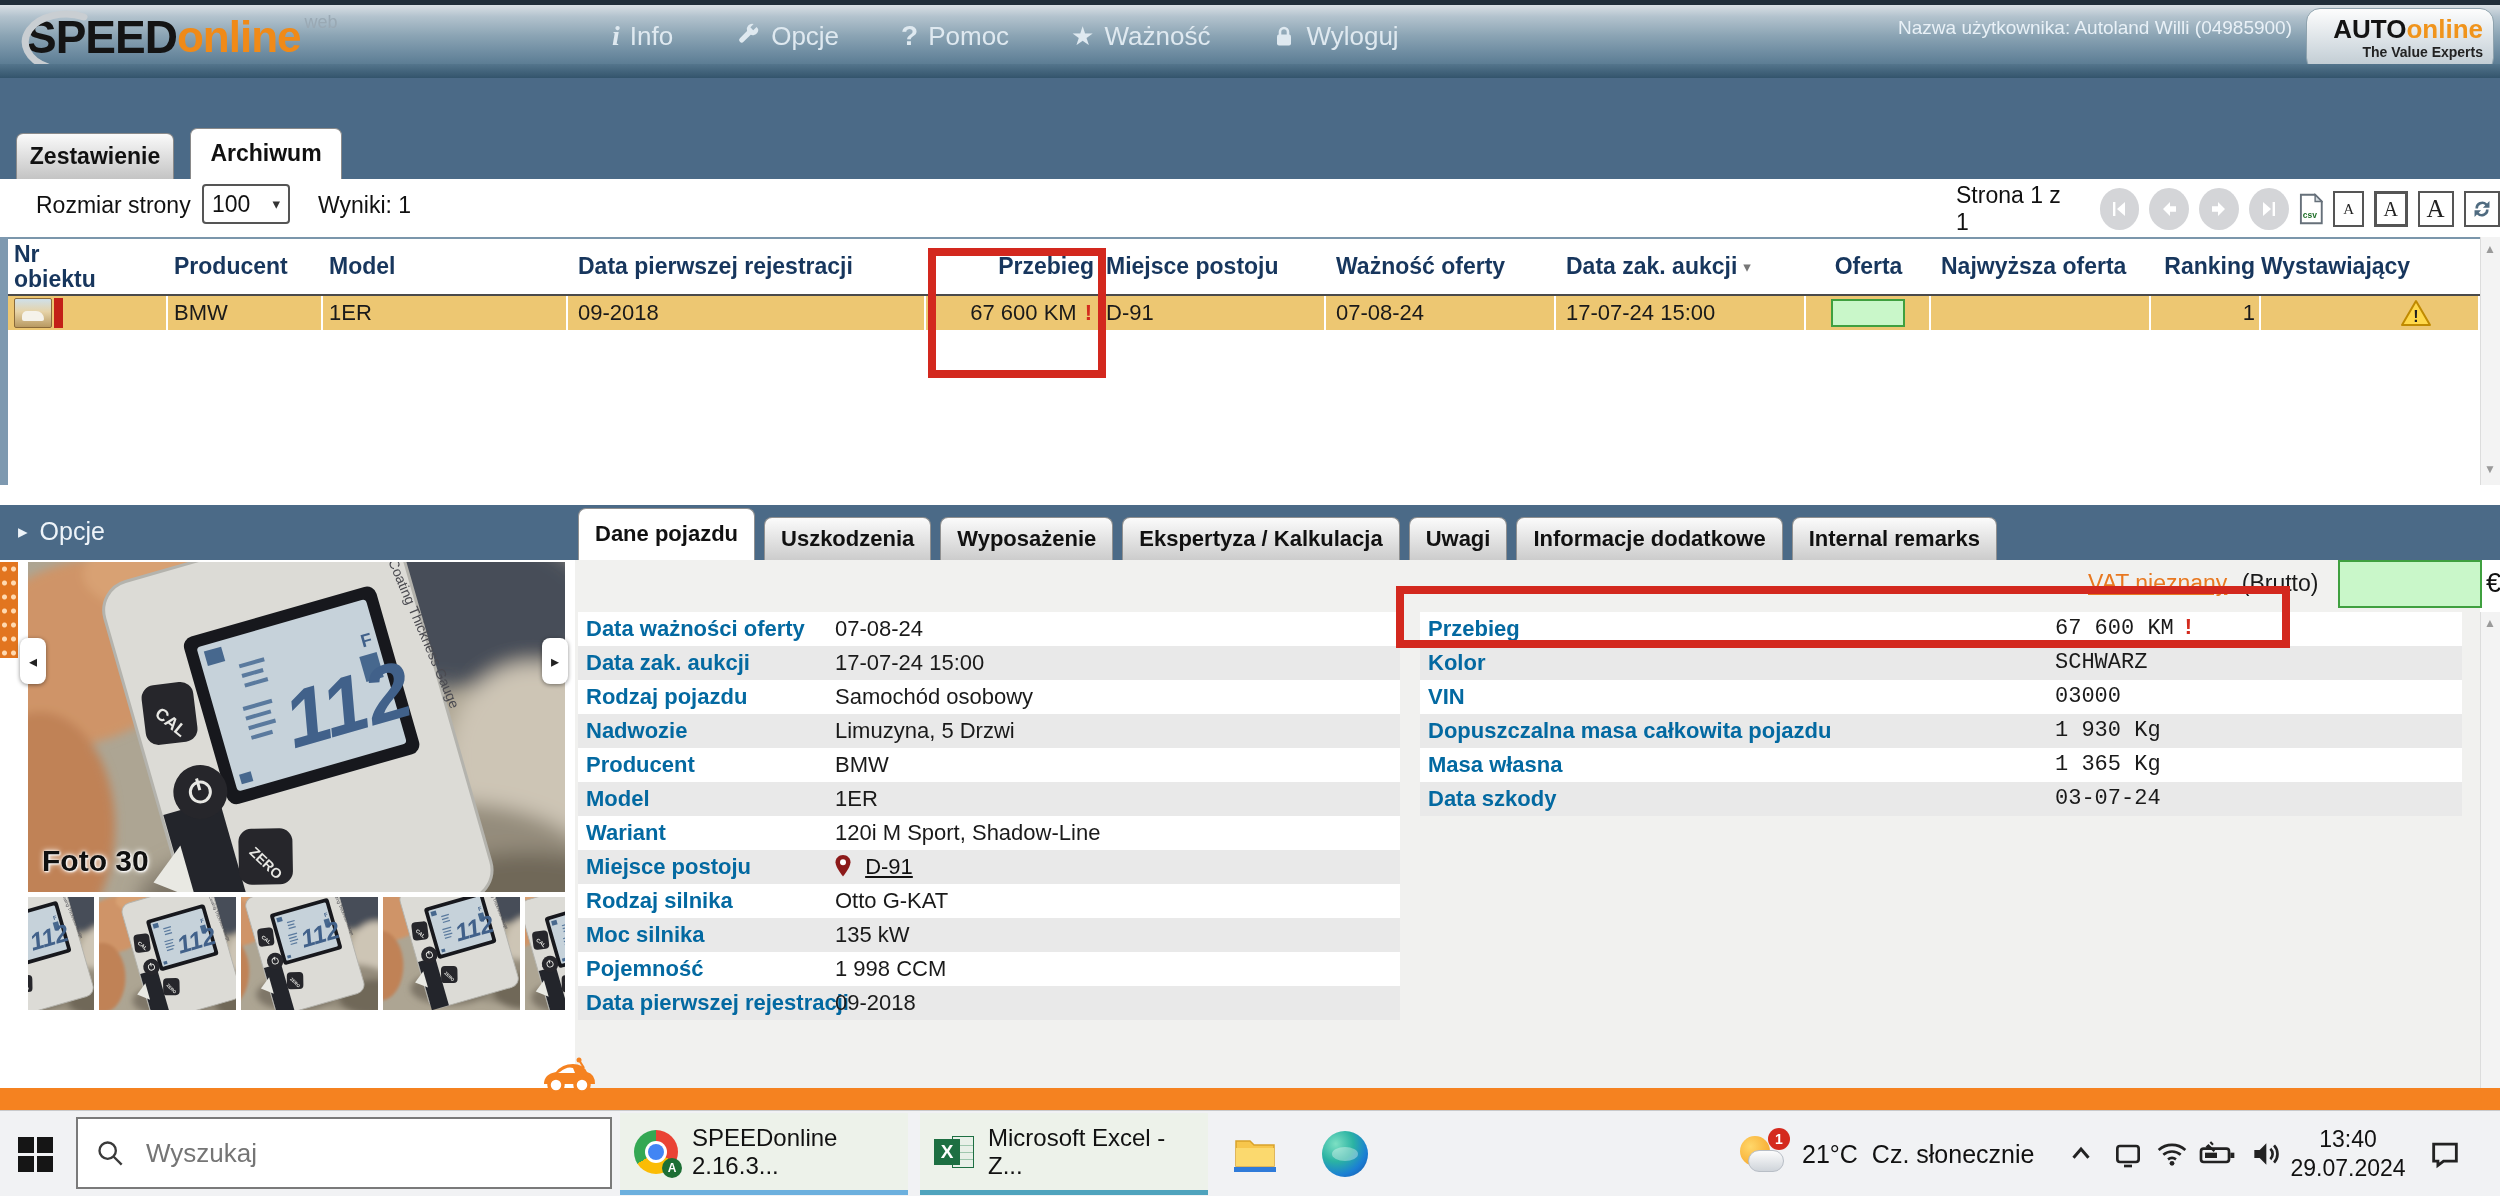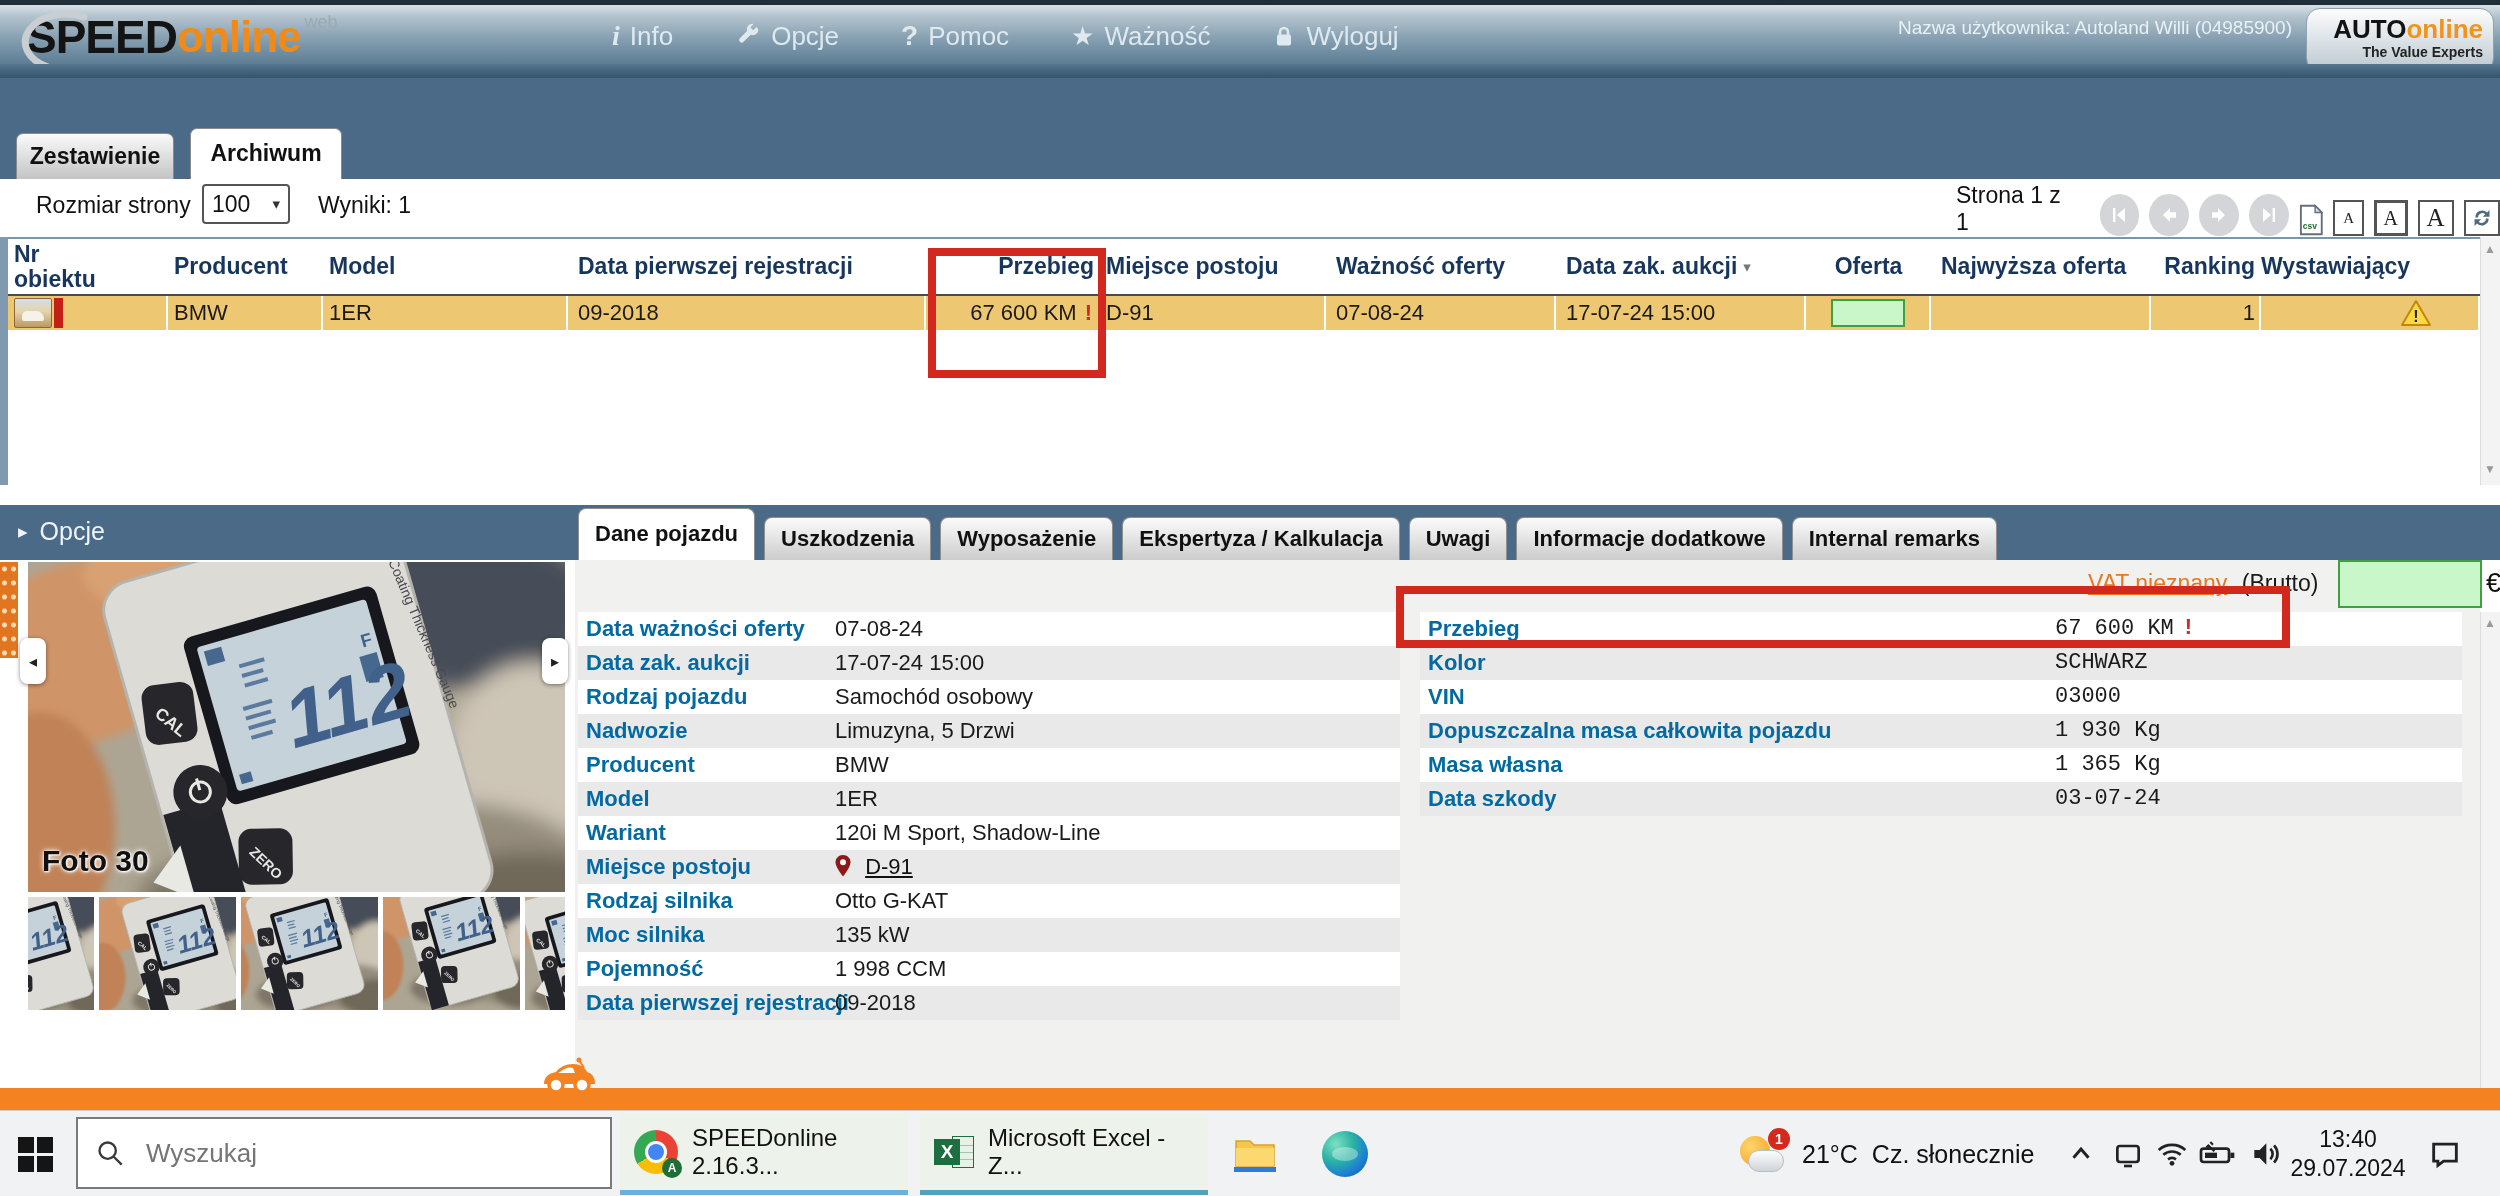--- a/index.html
+++ b/index.html
@@ -43,21 +43,21 @@
   .mtab-inactive{left:16px;top:133px;width:158px;height:46px;line-height:44px;
     background:linear-gradient(180deg,#fafafa,#c4c4c4);}
   .mtab-active{left:190px;top:128px;width:152px;height:51px;line-height:48px;background:#fff;}
 
   
   .tb-label{position:absolute;font-size:23px;color:#111;}
   .pgsize{position:absolute;left:202px;top:184px;width:88px;height:40px;border:2px solid #555;
     border-radius:4px;background:#fff;font-size:23px;display:flex;align-items:center;
     justify-content:space-between;padding:0 8px;cursor:pointer;}
   .pgsize .sel-arrow{font-size:15px;color:#333;}
-  .pager{position:absolute;left:1956px;top:182px;display:flex;align-items:flex-end;gap:10px;}
+  .pager{position:absolute;left:1956px;top:182px;display:flex;align-items:center;gap:10px;}
   .pager-text{font-size:23px;margin-right:16px;}
   .navcirc{width:42px;height:42px;border-radius:50%;background:#d4d5d8;display:flex;
     align-items:center;justify-content:center;}
   .sqbtn{height:36px;border:2px solid #555;background:#fff;display:flex;align-items:center;
     justify-content:center;font-family:"Liberation Serif",serif;color:#222;cursor:pointer;}
 
   
   .tbl-leftedge{position:absolute;left:0;top:237px;width:8px;height:248px;background:#7e99b0;}
   .tbl{position:absolute;left:8px;top:237px;width:2472px;
     display:grid;grid-template-columns:160px 155px 245px 358px 174px 226px 230px 250px 125px 220px 110px 1fr;}

